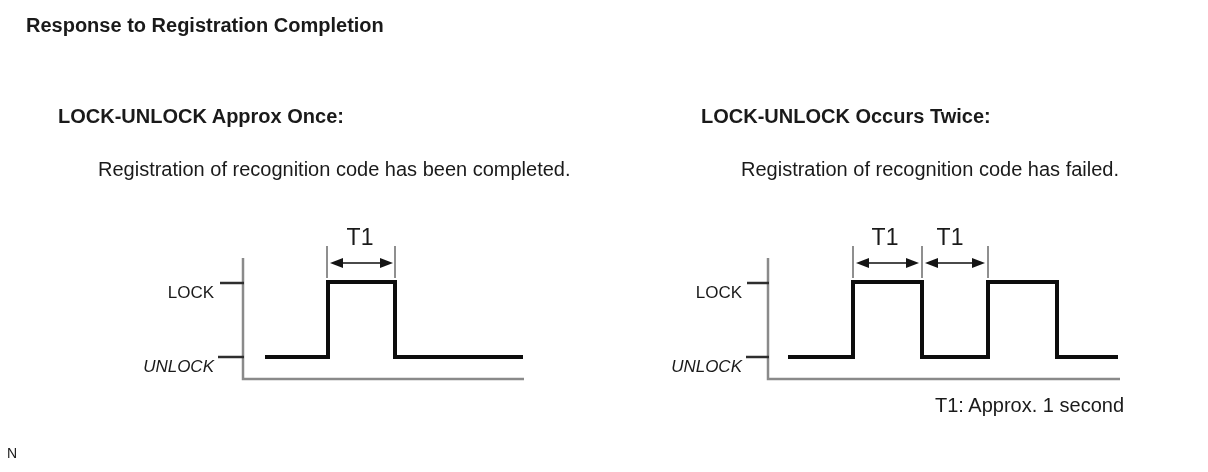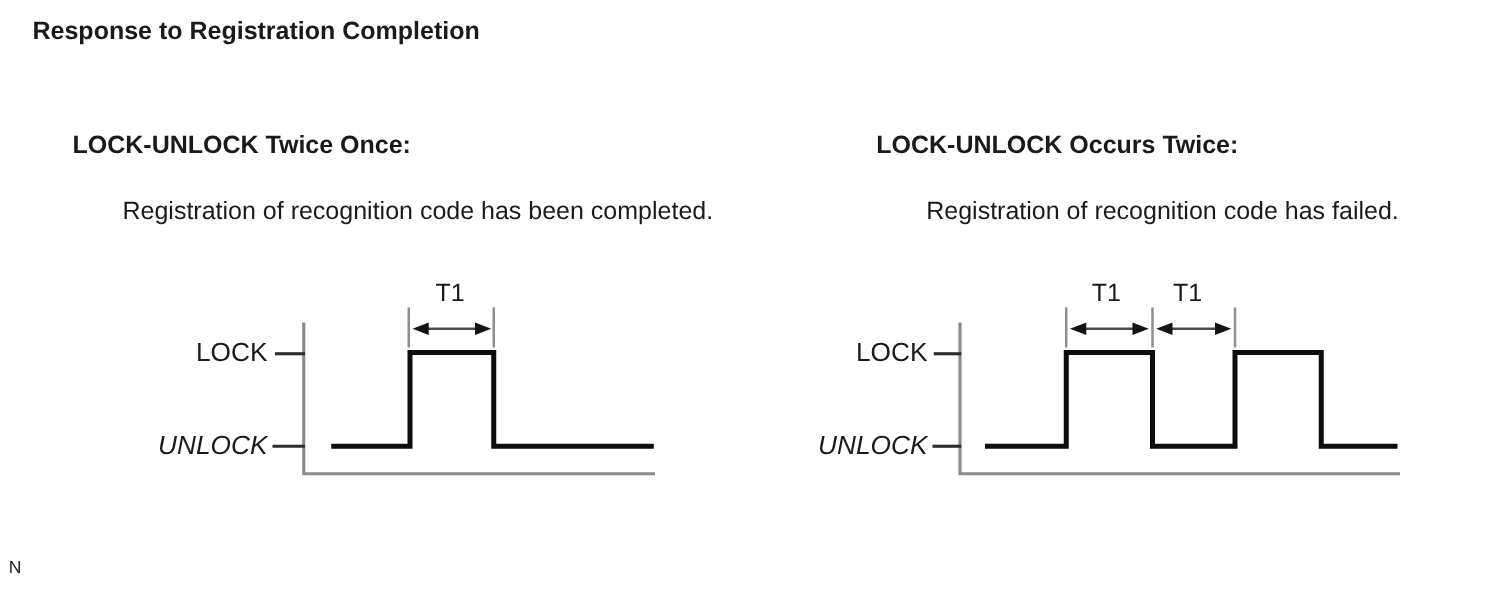--- a/index.html
+++ b/index.html
@@ -10,44 +10,44 @@
     font-family:"Liberation Sans", sans-serif;
     color:#1a1a1a;
     overflow:hidden;
   }
   .abs{position:absolute;white-space:nowrap;}
   .page-title{left:26px;top:14px;font-size:20px;font-weight:bold;}
   .col-heading{top:105px;font-size:20px;font-weight:bold;}
   .col-desc{top:158px;font-size:20px;margin-left:40px;}
   .col-left{left:58px;}
   .col-right{left:701px;}
-  .sig-label{font-size:21px;line-height:24px;width:132px;text-align:right;}
+  .sig-label{font-size:17px;line-height:24px;width:132px;text-align:right;margin-top:10px;}
   .sig-label.l{left:82px;}
   .sig-label.r{left:610px;}
   .row-high{top:271px;}
   .row-low{top:345px;font-style:italic;}
-  .t1-label{top:224px;width:60px;text-align:center;font-size:20px;}
+  .t1-label{top:224px;width:60px;text-align:center;font-size:23px;}
   .note{left:935px;top:394px;font-size:20px;}
   .page-letter{left:7px;top:445px;font-size:14px;}
   svg.layer{position:absolute;left:0;top:0;}
   .axis{stroke:#8a8a8a;stroke-width:2.5;fill:none;}
   .tick{stroke:#2e2e2e;stroke-width:2.5;fill:none;}
   .wave{stroke:#0d0d0d;stroke-width:4;fill:none;stroke-linejoin:miter;}
   .ext{stroke:#8f8f8f;stroke-width:2;fill:none;}
   .dim{stroke:#4a4a4a;stroke-width:2;fill:none;}
   .head{fill:#141414;stroke:none;}
 </style>
 </head>
 <body>
 
 <div class="canvas">
 
   <div class="abs page-title">Response to Registration Completion</div>
 
-  <div class="abs col-heading col-left">LOCK-UNLOCK Twice Once:</div>
+  <div class="abs col-heading col-left">LOCK-UNLOCK Approx Once:</div>
   <div class="abs col-desc col-left">Registration of recognition code has been completed.</div>
 
   <div class="abs col-heading col-right">LOCK-UNLOCK Occurs Twice:</div>
   <div class="abs col-desc col-right">Registration of recognition code has failed.</div>
 
   <svg class="layer" width="1208" height="472" viewBox="0 0 1208 472">
 
     <polyline class="axis" points="243,258 243,379 524,379"></polyline>
     <line class="tick" x1="220" y1="283" x2="244" y2="283"></line>
     <line class="tick" x1="218" y1="357" x2="244" y2="357"></line>
@@ -75,15 +75,16 @@
 
   <div class="abs sig-label l row-high">LOCK</div>
   <div class="abs sig-label l row-low">UNLOCK</div>
   <div class="abs t1-label" style="left:330px;">T1</div>
 
   <div class="abs sig-label r row-high">LOCK</div>
   <div class="abs sig-label r row-low">UNLOCK</div>
   <div class="abs t1-label" style="left:855px;">T1</div>
   <div class="abs t1-label" style="left:920px;">T1</div>
 
+  <div class="abs note">T1: Approx. 1 second</div>
   <div class="abs page-letter">N</div>
 
 </div>
 
 </body></html>

